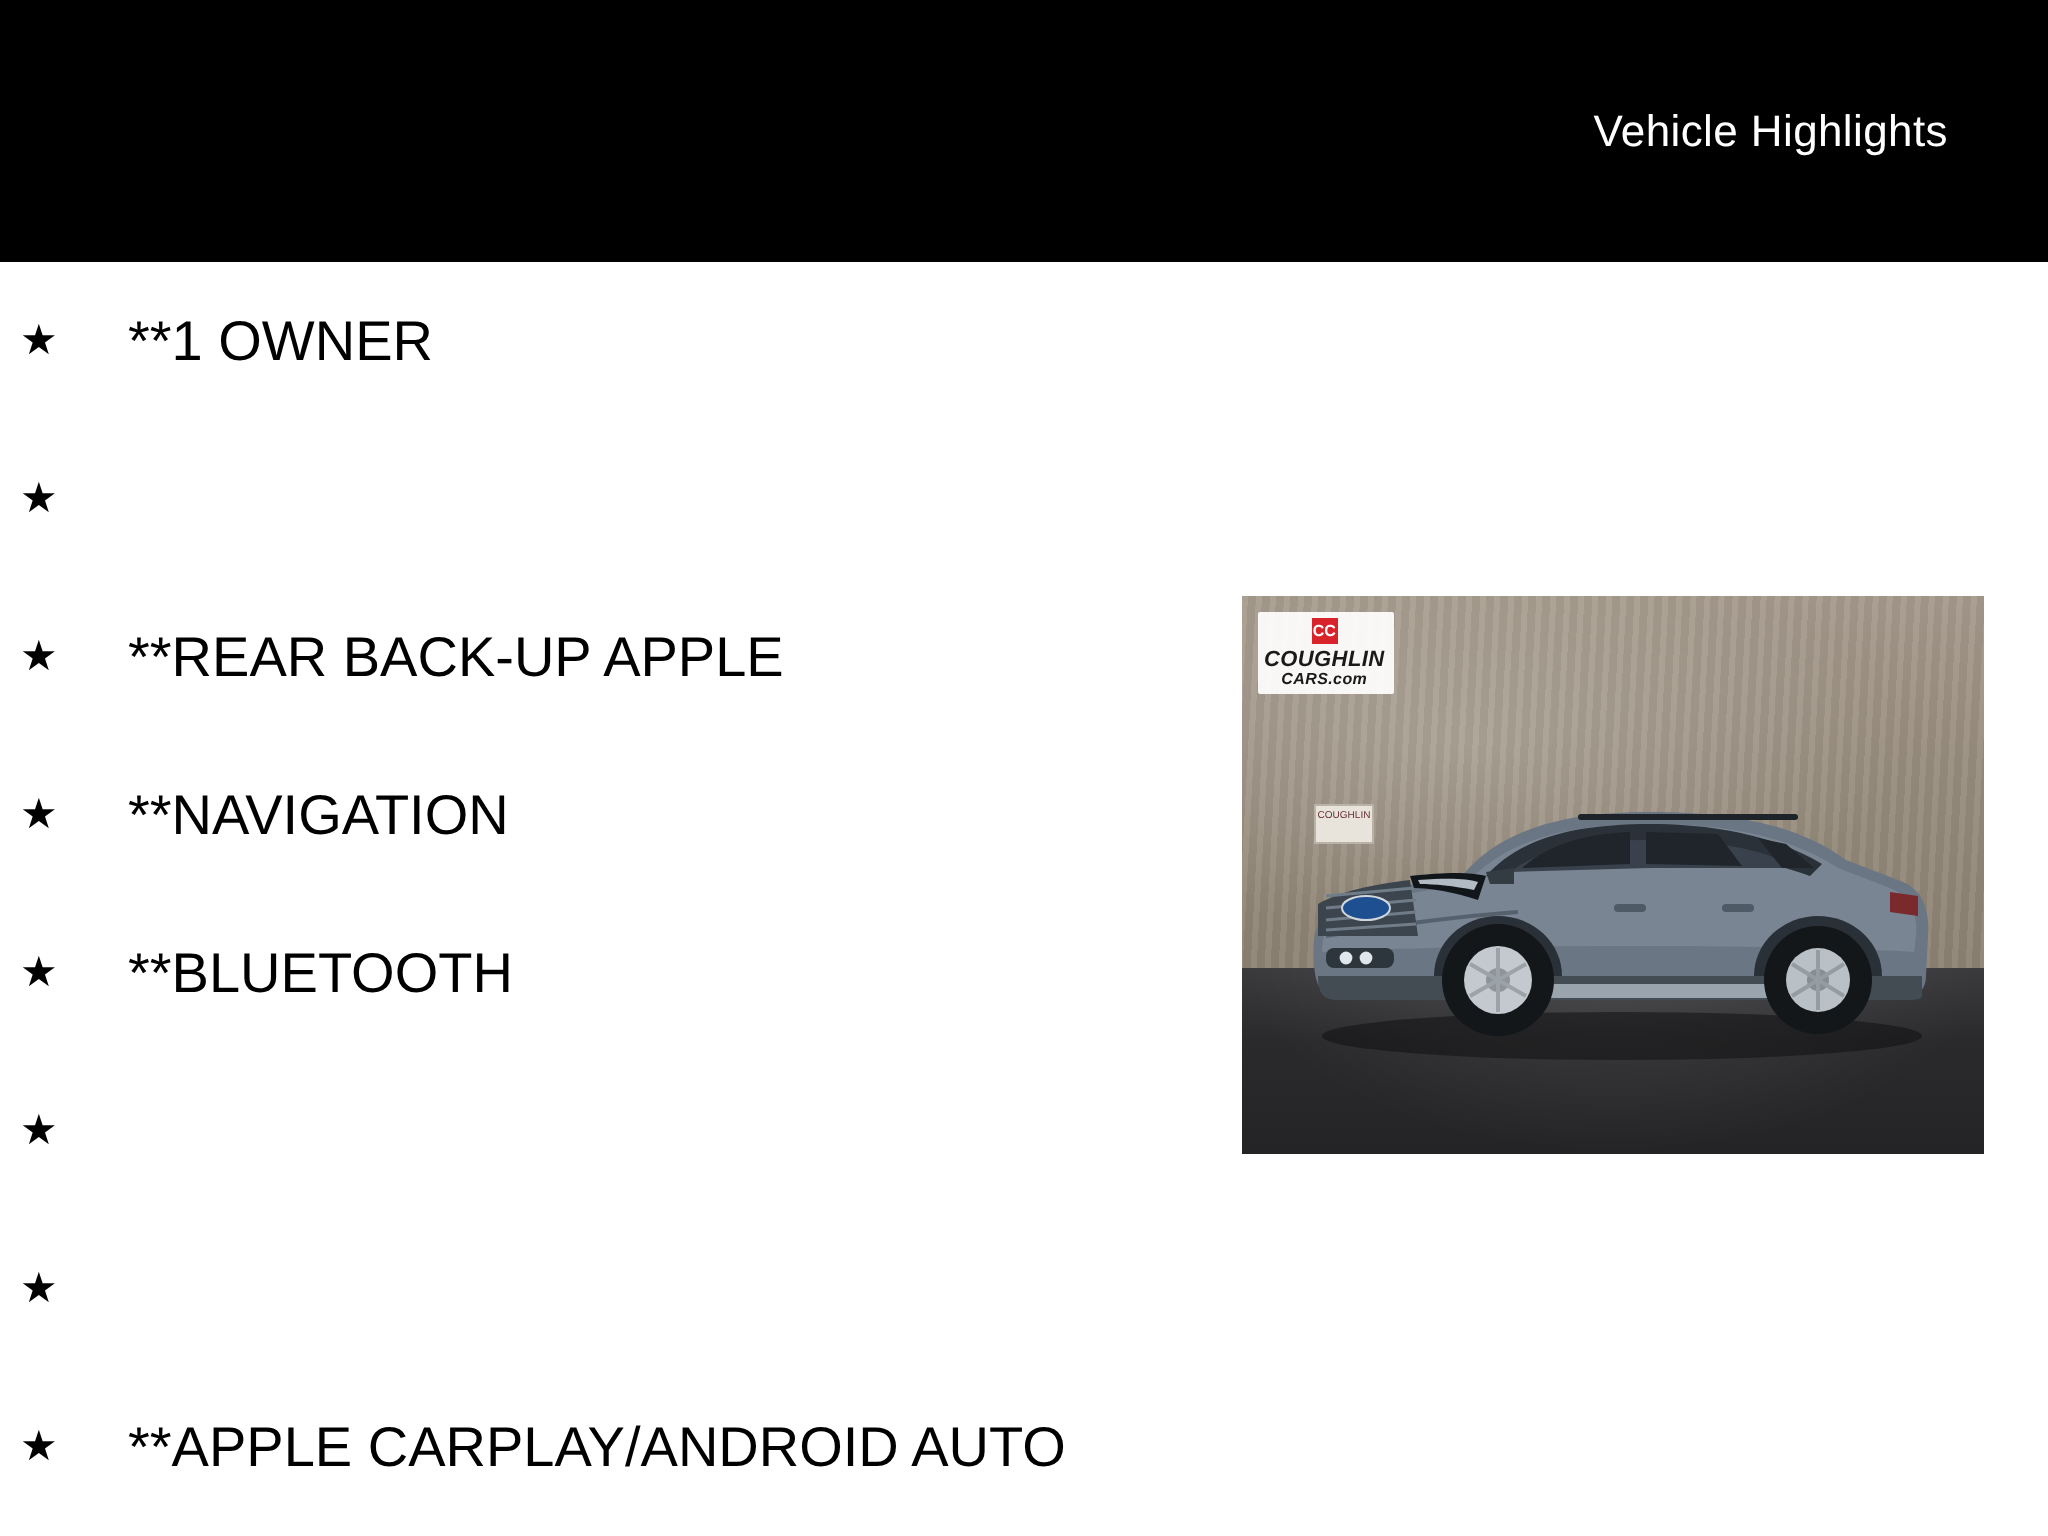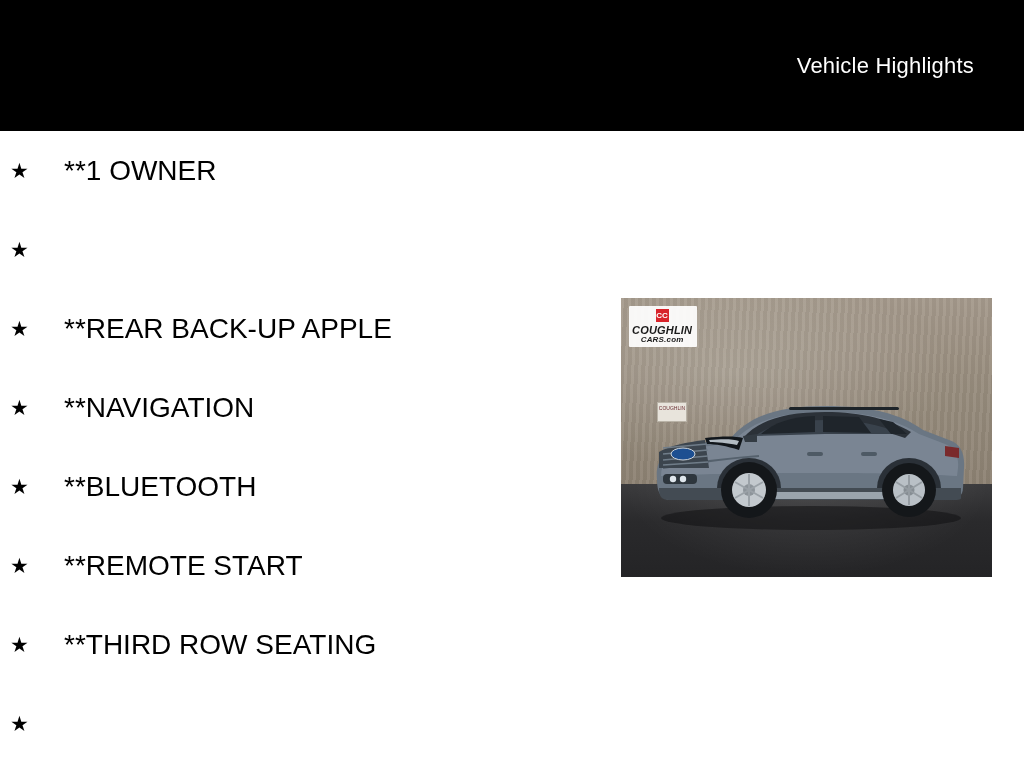--- a/index.html
+++ b/index.html
@@ -205,28 +205,27 @@
     <li class="highlight-item">
       <span class="bullet-star">★</span>
       <span class="item-label">**NAVIGATION</span>
     </li>
     <li class="highlight-item">
       <span class="bullet-star">★</span>
       <span class="item-label">**BLUETOOTH</span>
     </li>
     <li class="highlight-item">
       <span class="bullet-star">★</span>
-      <span class="item-label">**REMOTE START</span>
-    </li>
-    <li class="highlight-item">
-      <span class="bullet-star">★</span>
-      <span class="item-label">**THIRD ROW SEATING</span>
-    </li>
-    <li class="highlight-item">
-      <span class="bullet-star">★</span>
+    </li>
+    <li class="highlight-item">
+      <span class="bullet-star">★</span>
+    </li>
+    <li class="highlight-item">
+      <span class="bullet-star">★</span>
+      <span class="item-label">**APPLE CARPLAY/ANDROID AUTO</span>
     </li>
   </ul>
 
   <div class="photo-frame">
     <div class="photo-bg-wall"></div>
     <div class="photo-bg-floor"></div>
 
     <svg class="suv" viewBox="0 0 340 160">
 
       <ellipse cx="172" cy="142" rx="150" ry="12" fill="#101012" opacity="0.55"></ellipse>

